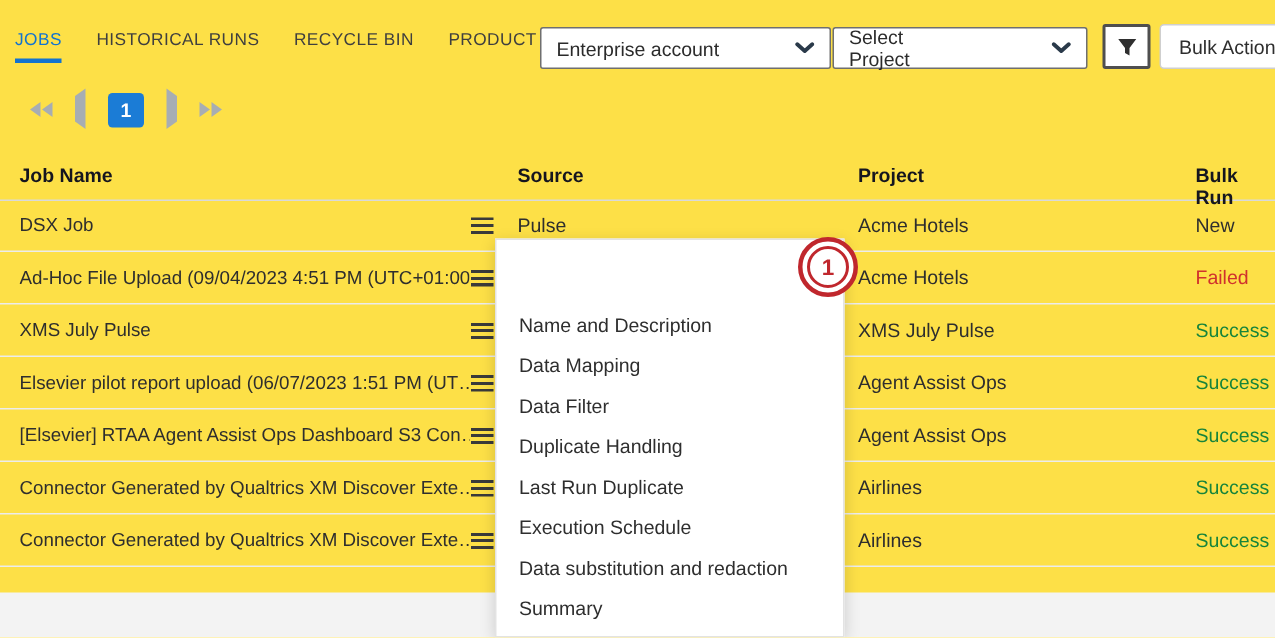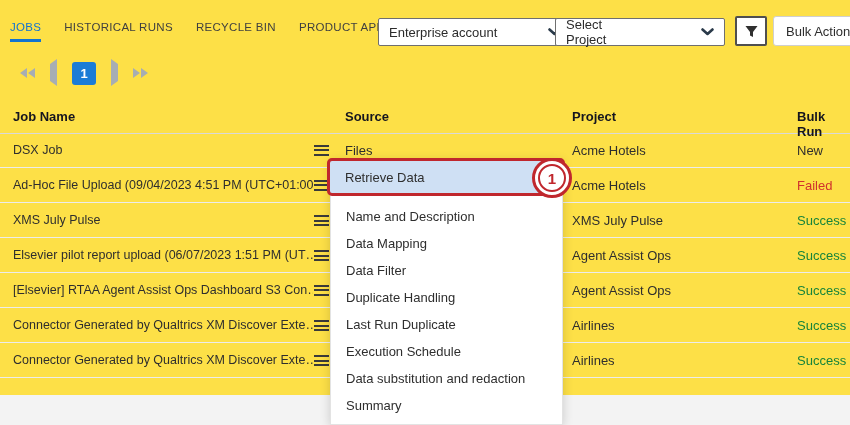--- a/index.html
+++ b/index.html
@@ -8,21 +8,21 @@
 
   
   .tabs{position:absolute;left:10px;top:21px;display:flex;gap:23px;align-items:flex-start;}
   .tab{font-size:11.5px;letter-spacing:.3px;color:#3f3f3f;padding-bottom:6px;white-space:nowrap;cursor:pointer;}
   .tab.active{color:#1273d0;border-bottom:3px solid #1273d0;}
 
   
   .dropdown{position:absolute;top:18px;height:28px;border:1px solid #6f6f6f;border-radius:2px;background:#fff;
             display:flex;align-items:center;justify-content:space-between;padding:0 10px;
             font-size:13px;color:#2b2b2b;box-sizing:border-box;cursor:pointer;}
-  .dd-account{left:378px;width:194px;}
+  .dd-account{left:360px;width:194px;}
   .dd-project{left:555px;width:170px;gap:48px;}
   .chev{flex:0 0 auto;margin-left:8px;}
   .filter-btn{position:absolute;left:735px;top:16px;width:32px;height:30px;border:2px solid #4f4f4f;border-radius:2px;
               background:#fff;display:flex;align-items:center;justify-content:center;box-sizing:border-box;cursor:pointer;}
   .bulk-btn{position:absolute;left:773px;top:16px;width:90px;height:30px;border:1px solid #cfcfcf;border-radius:3px;
             background:#fff;font-size:13px;color:#2e2e2e;display:flex;align-items:center;padding-left:12px;
             box-sizing:border-box;cursor:pointer;}
 
   
   .pagination{position:absolute;left:20px;top:61px;display:flex;align-items:center;gap:15px;height:24px;}
@@ -119,21 +119,21 @@
     <span class="th col-job">Job Name</span>
     <span class="th col-source">Source</span>
     <span class="th col-project">Project</span>
     <span class="th col-lastrun">Bulk Run</span>
   </div>
 
   <div class="tbody">
     <div class="trow">
       <div class="c-job">DSX Job</div>
       <div class="c-burger"></div>
-      <div class="c-source">Files</div>
+      <div class="c-source">Pulse</div>
       <div class="c-project">Acme Hotels</div>
       <div class="c-lastrun"><span class="status-new">New</span></div>
     </div>
     <div class="trow">
       <div class="c-job">Ad-Hoc File Upload (09/04/2023 4:51 PM (UTC+01:00))</div>
       <div class="c-burger"></div>
       <div class="c-source"></div>
       <div class="c-project">Acme Hotels</div>
       <div class="c-lastrun"><span class="status-failed">Failed</span></div>
     </div>
@@ -182,20 +182,17 @@
       <div class="menu-item">Data Mapping</div>
       <div class="menu-item">Data Filter</div>
       <div class="menu-item">Duplicate Handling</div>
       <div class="menu-item">Last Run Duplicate</div>
       <div class="menu-item">Execution Schedule</div>
       <div class="menu-item">Data substitution and redaction</div>
       <div class="menu-item">Summary</div>
     </div>
   </div>
 
-  <div class="annotation-rect">
-    <span>Retrieve Data</span>
-  </div>
   <div class="annotation-circle">
     <div class="annotation-circle-inner">1</div>
   </div>
 
 </div>
 
 </body></html>

